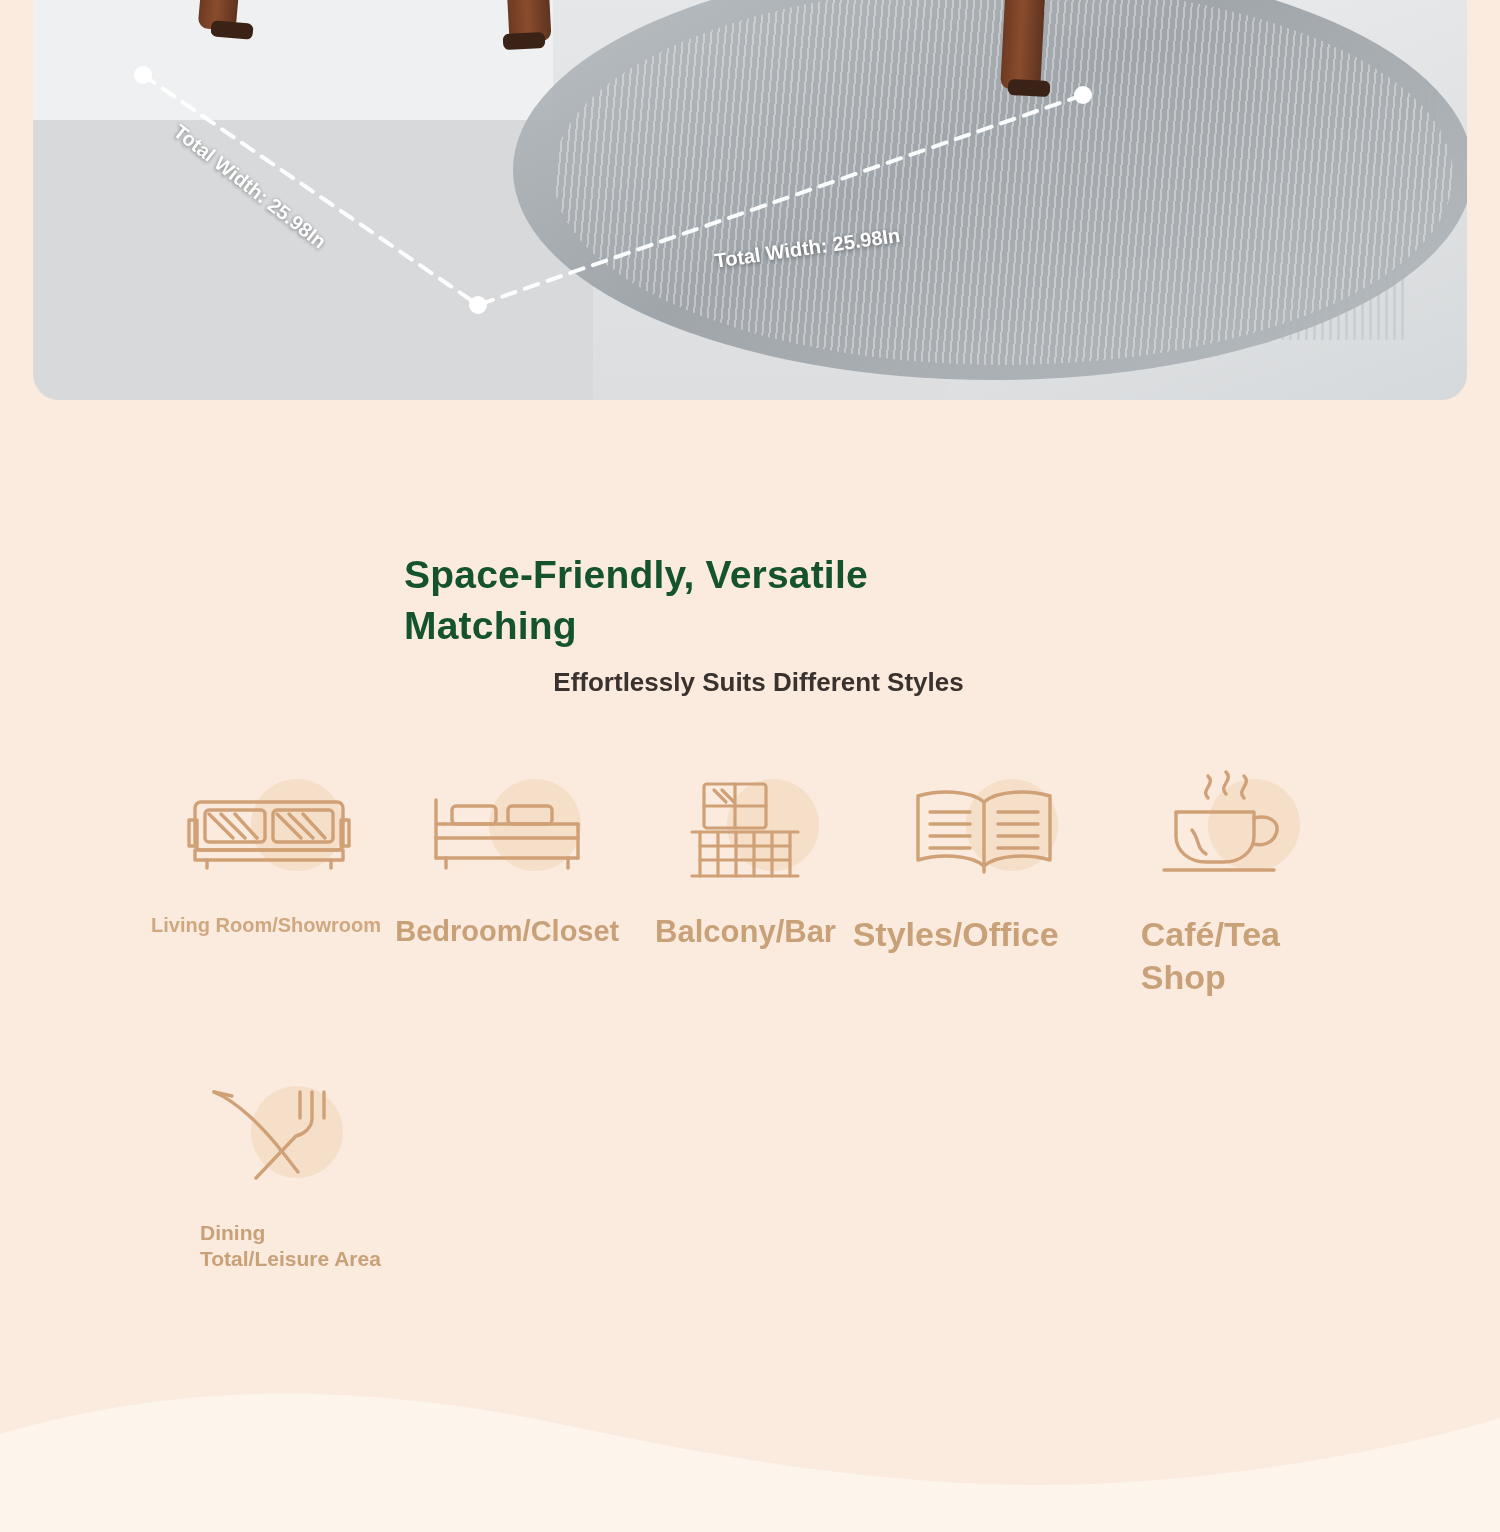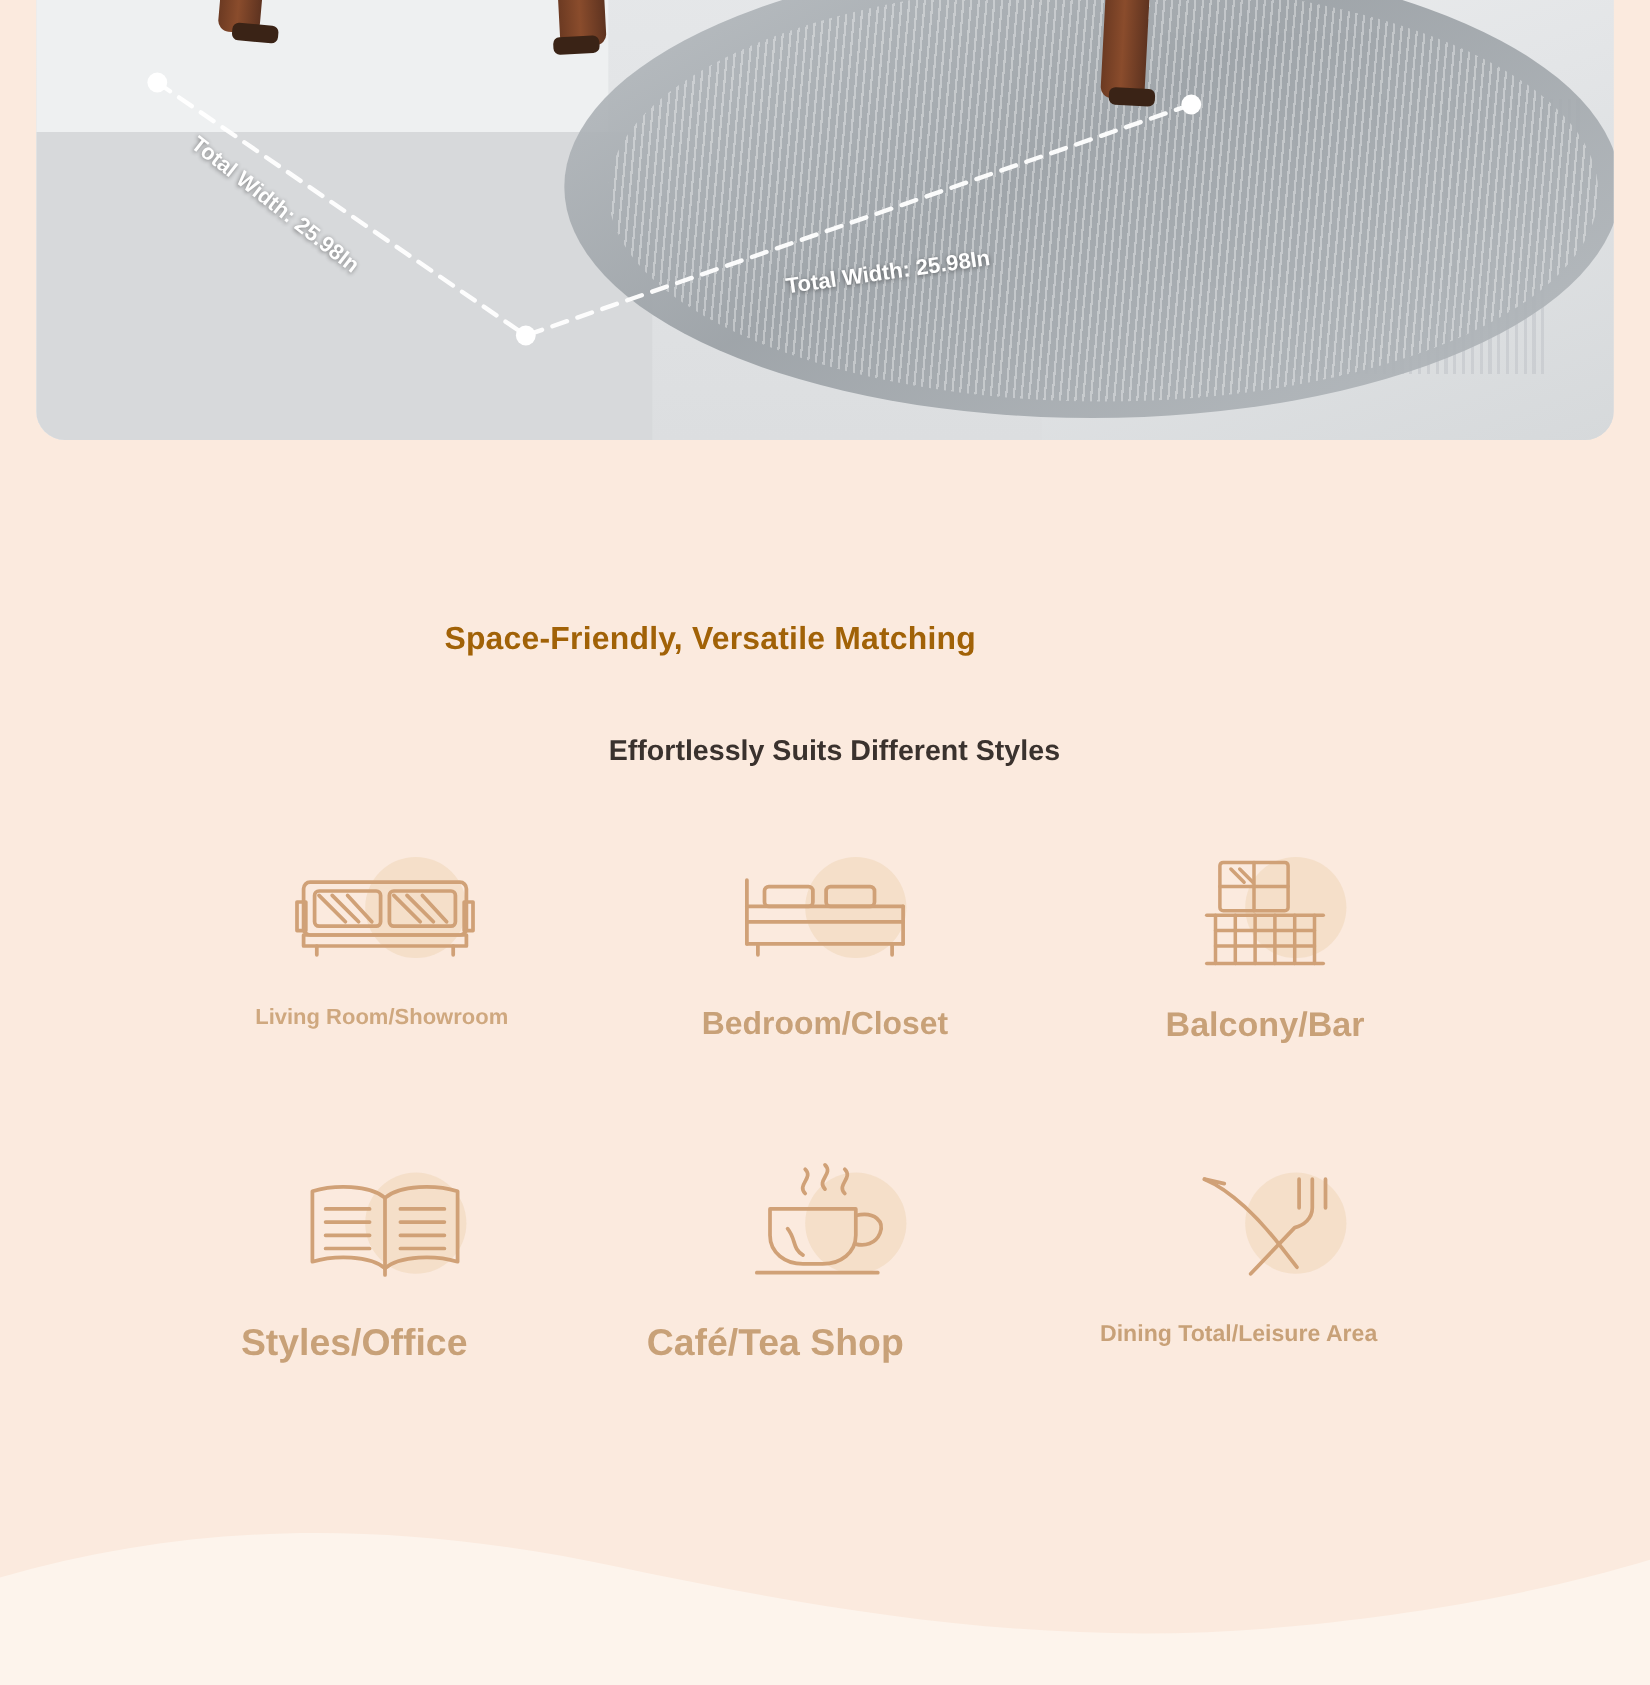--- a/index.html
+++ b/index.html
@@ -91,46 +91,46 @@
     font-size: 20px;
     text-shadow: 0 1px 4px rgba(0,0,0,.45);
     white-space: nowrap;
   }
   .mlabel.left { left: 150px; top: 330px; transform: rotate(38deg); transform-origin: left top; }
   .mlabel.right { left: 680px; top: 460px; transform: rotate(-8deg); transform-origin: left top; }
 
   
   .title {
     position: absolute;
-    left: 404px; top: 562px;
+    left: 404px; top: 549px;
     width: 620px;
-    font-size: 29px;
+    font-size: 39px;
     font-weight: 700;
     line-height: 1.32;
-    color: #a16207;
+    color: #14532d;
     letter-spacing: .2px;
   }
   .subtitle {
     position: absolute;
     left: 0; right: 0; top: 667px;
     text-align: center;
     font-size: 26px;
     font-weight: 700;
     color: #3a322e;
     padding-left: 17px;
   }
 
   
   .grid {
     position: absolute;
     left: 150px; top: 775px;
     width: 1200px;
     display: grid;
-    grid-template-columns: repeat(3, 1fr);
-    row-gap: 110px;
+    grid-template-columns: repeat(5, 1fr);
+    row-gap: 84px;
   }
   .cell { position: relative; text-align: center; }
   .icon-wrap {
     position: relative;
     width: 200px; height: 110px;
     margin: 0 auto 28px auto;
     display: flex; align-items: center; justify-content: center;
   }
   .blob {
     position: absolute;

